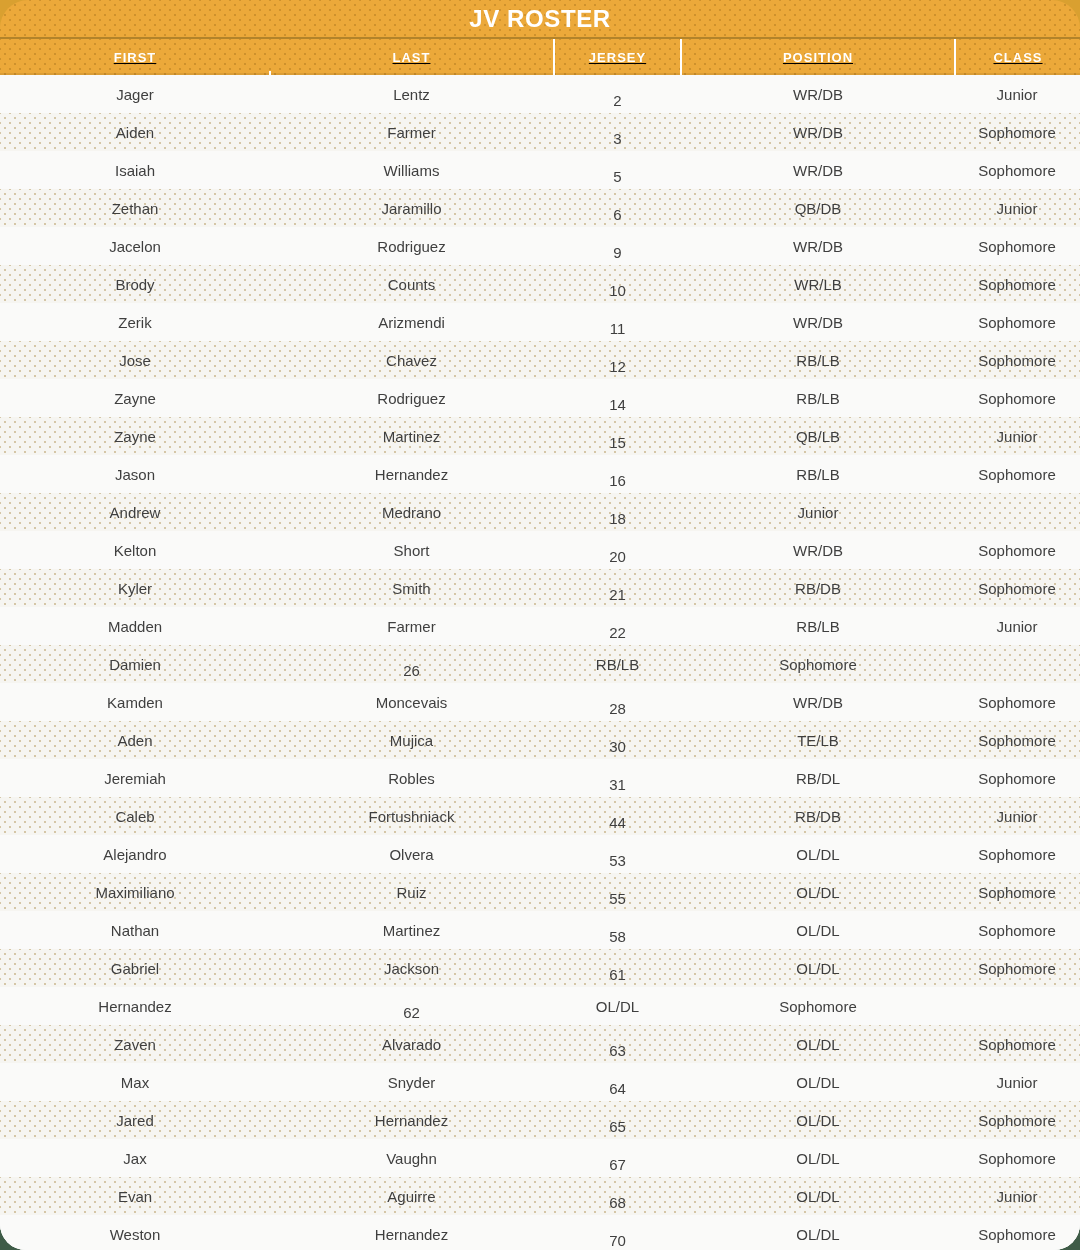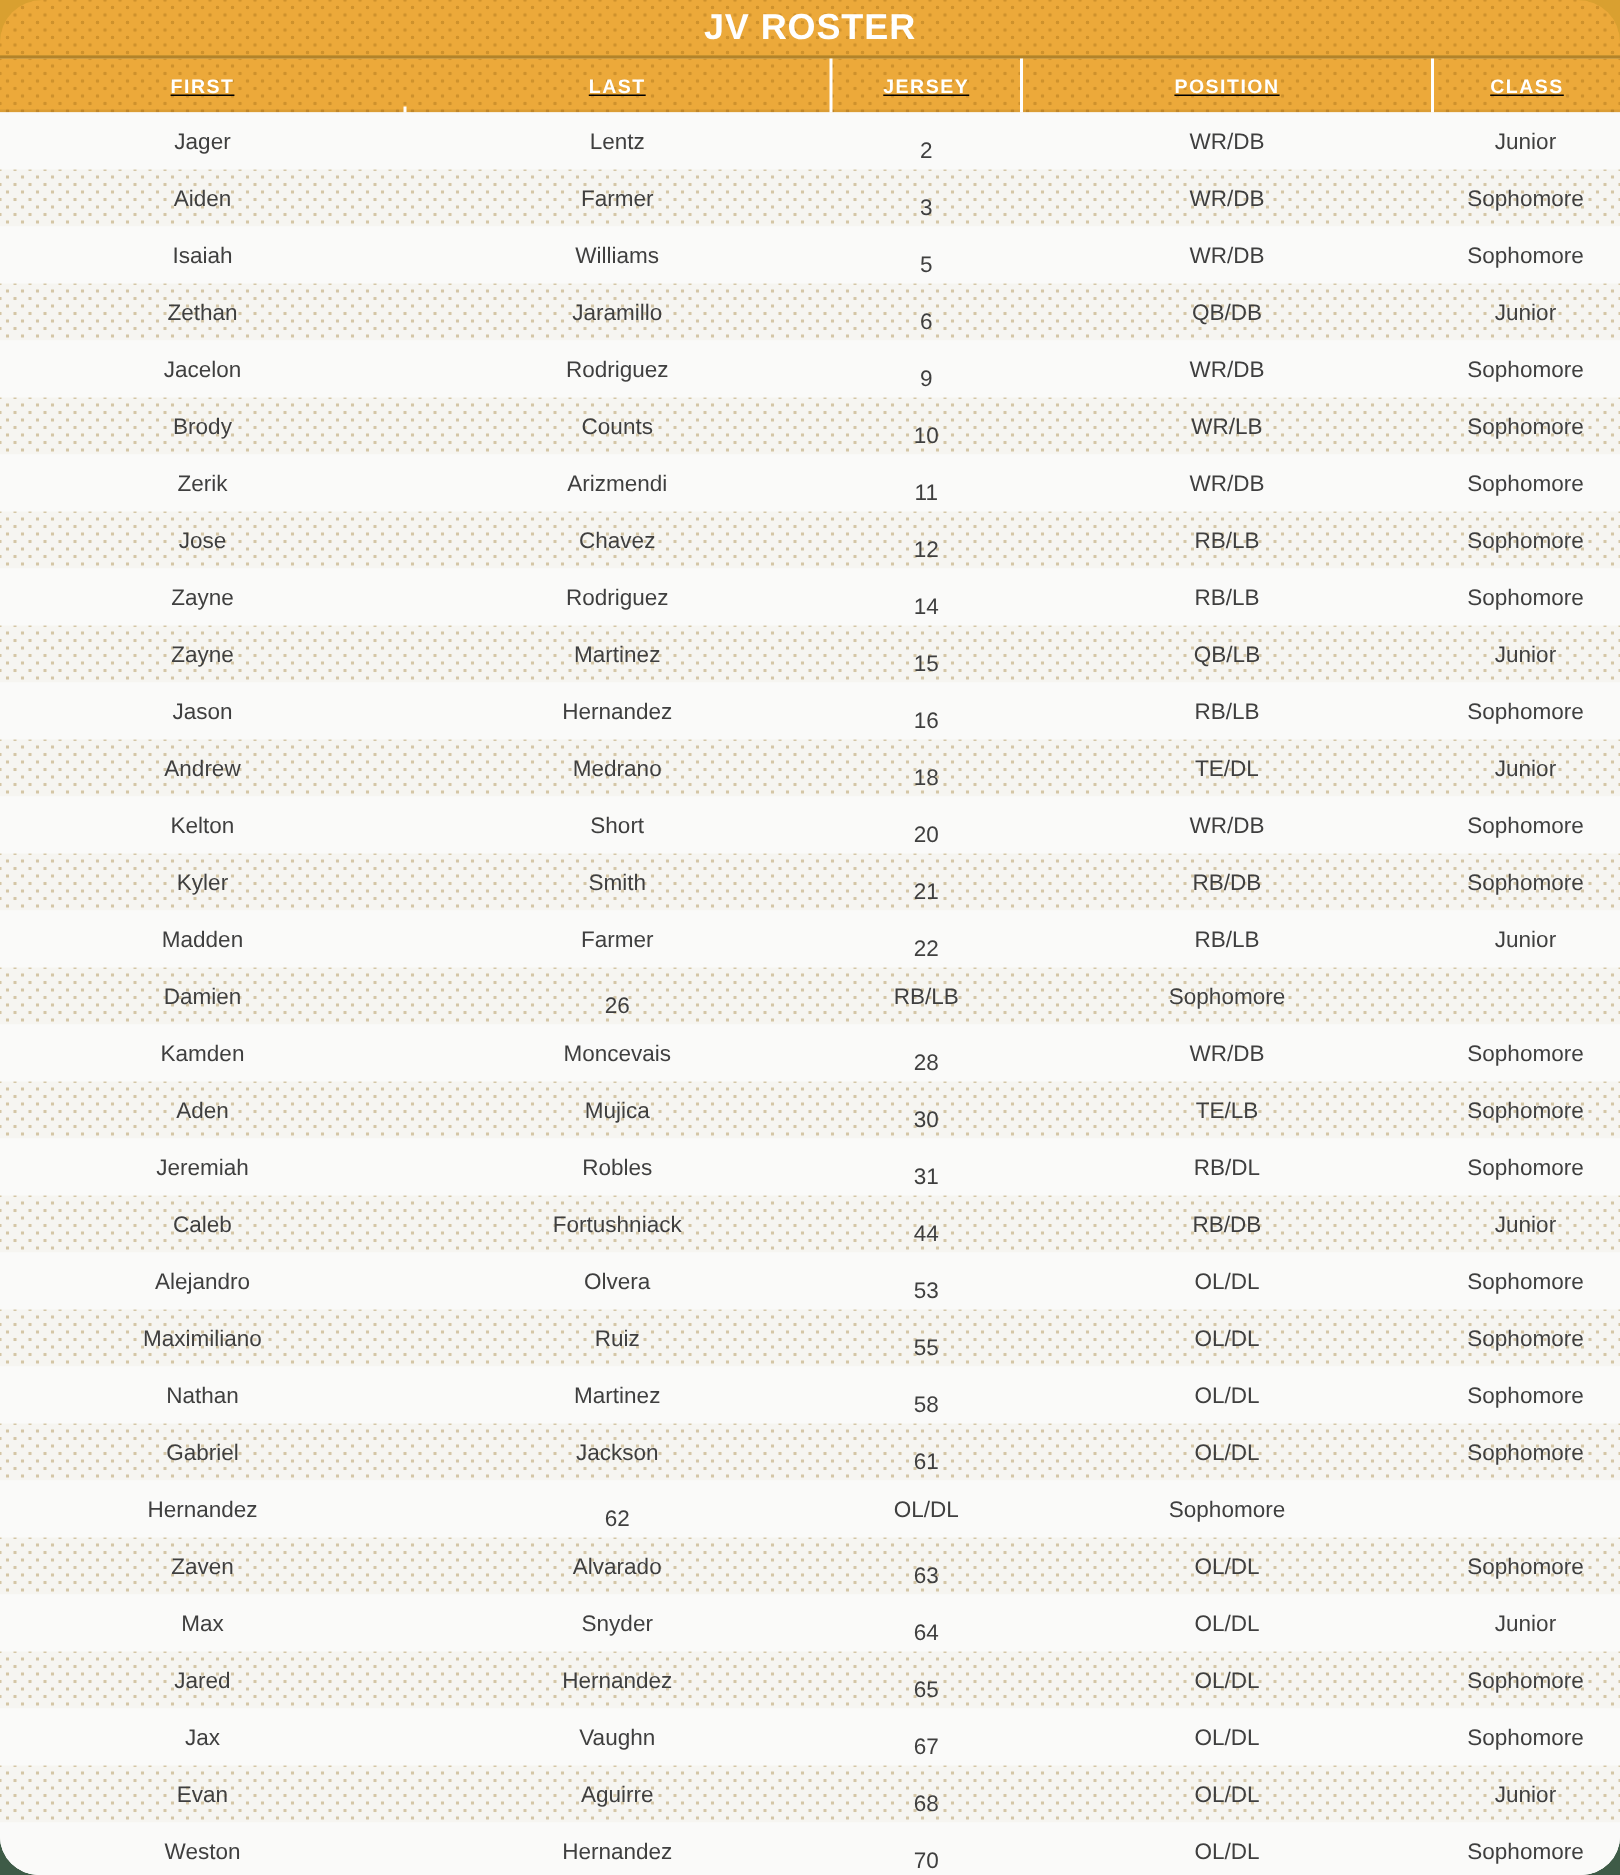--- a/index.html
+++ b/index.html
@@ -199,21 +199,20 @@
         <div class="cell col-first">Jason</div>
         <div class="cell col-last">Hernandez</div>
         <div class="cell col-jersey">16</div>
         <div class="cell col-position">RB/LB</div>
         <div class="cell col-class">Sophomore</div>
       </div>
       <div class="row">
         <div class="cell col-first">Andrew</div>
         <div class="cell col-last">Medrano</div>
         <div class="cell col-jersey">18</div>
-        <div class="cell col-position">TE/DL</div>
         <div class="cell col-class">Junior</div>
       </div>
       <div class="row">
         <div class="cell col-first">Kelton</div>
         <div class="cell col-last">Short</div>
         <div class="cell col-jersey">20</div>
         <div class="cell col-position">WR/DB</div>
         <div class="cell col-class">Sophomore</div>
       </div>
       <div class="row">

